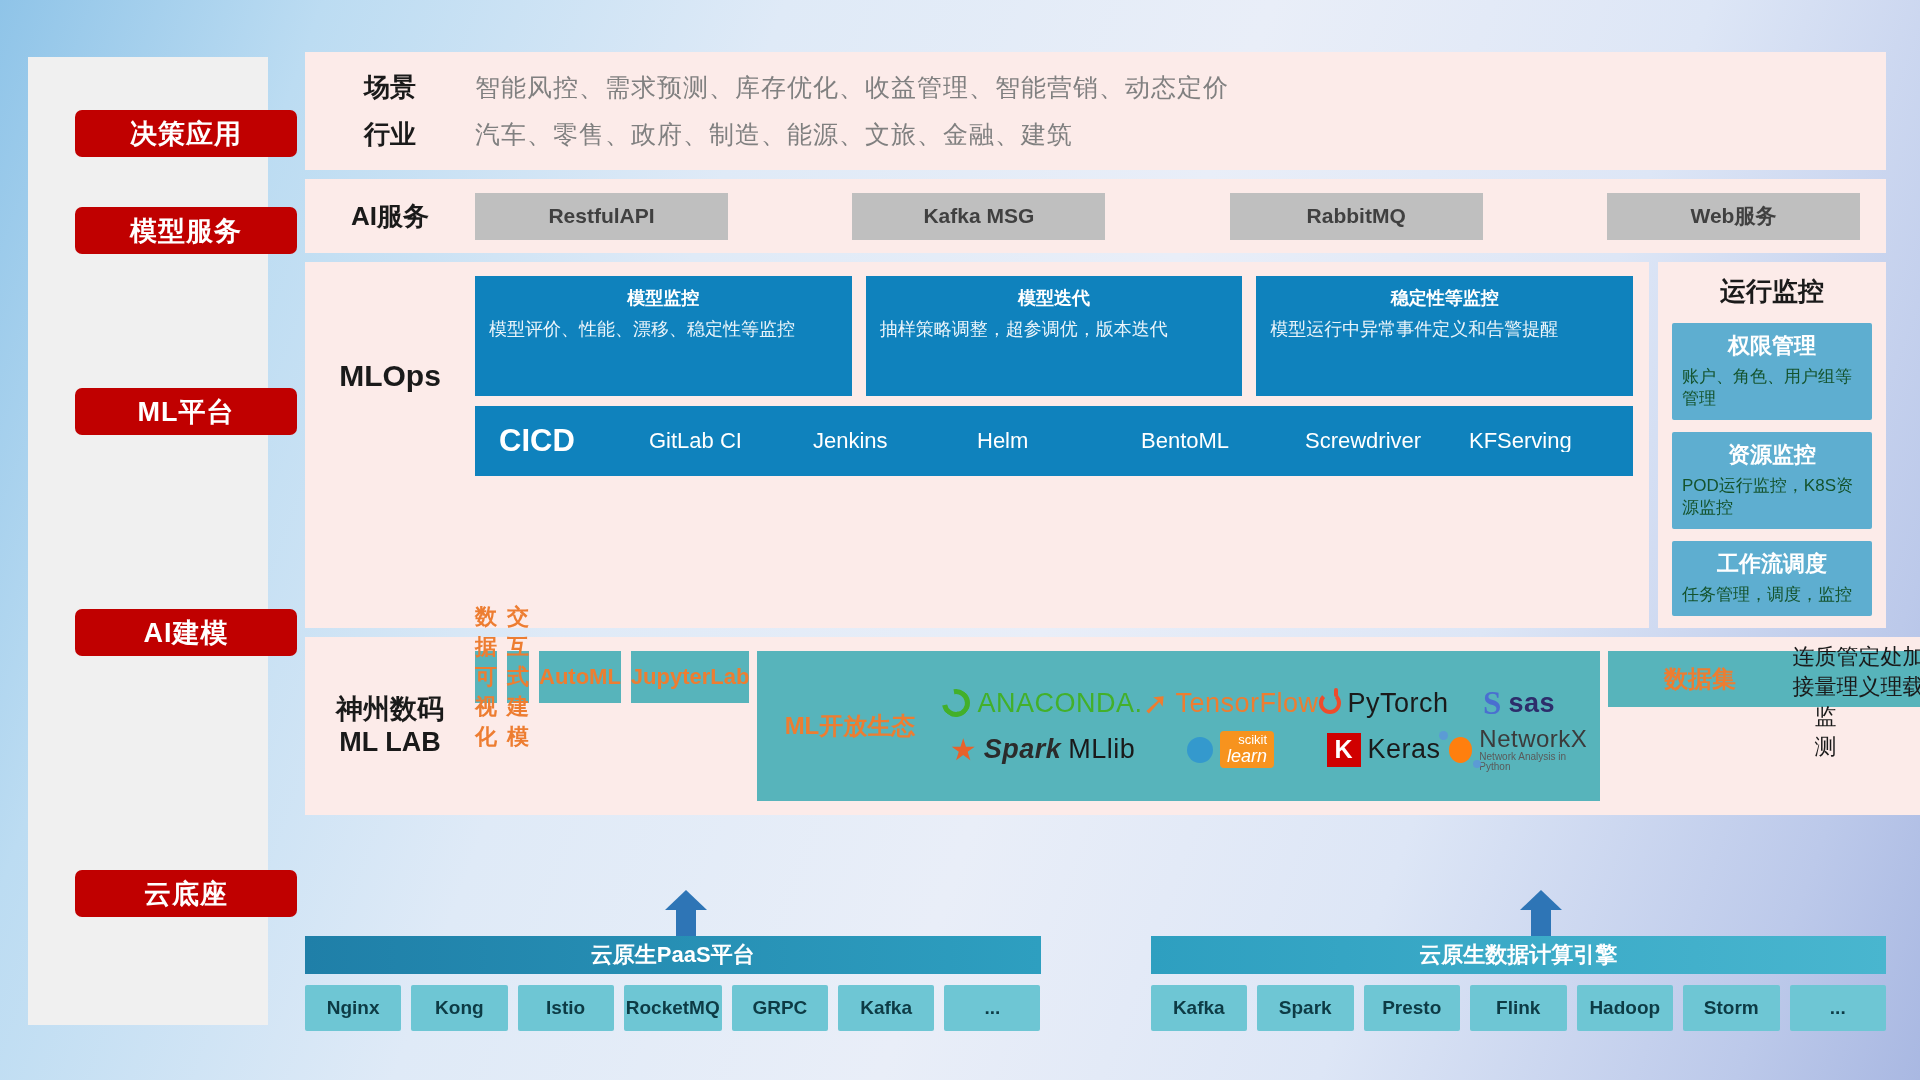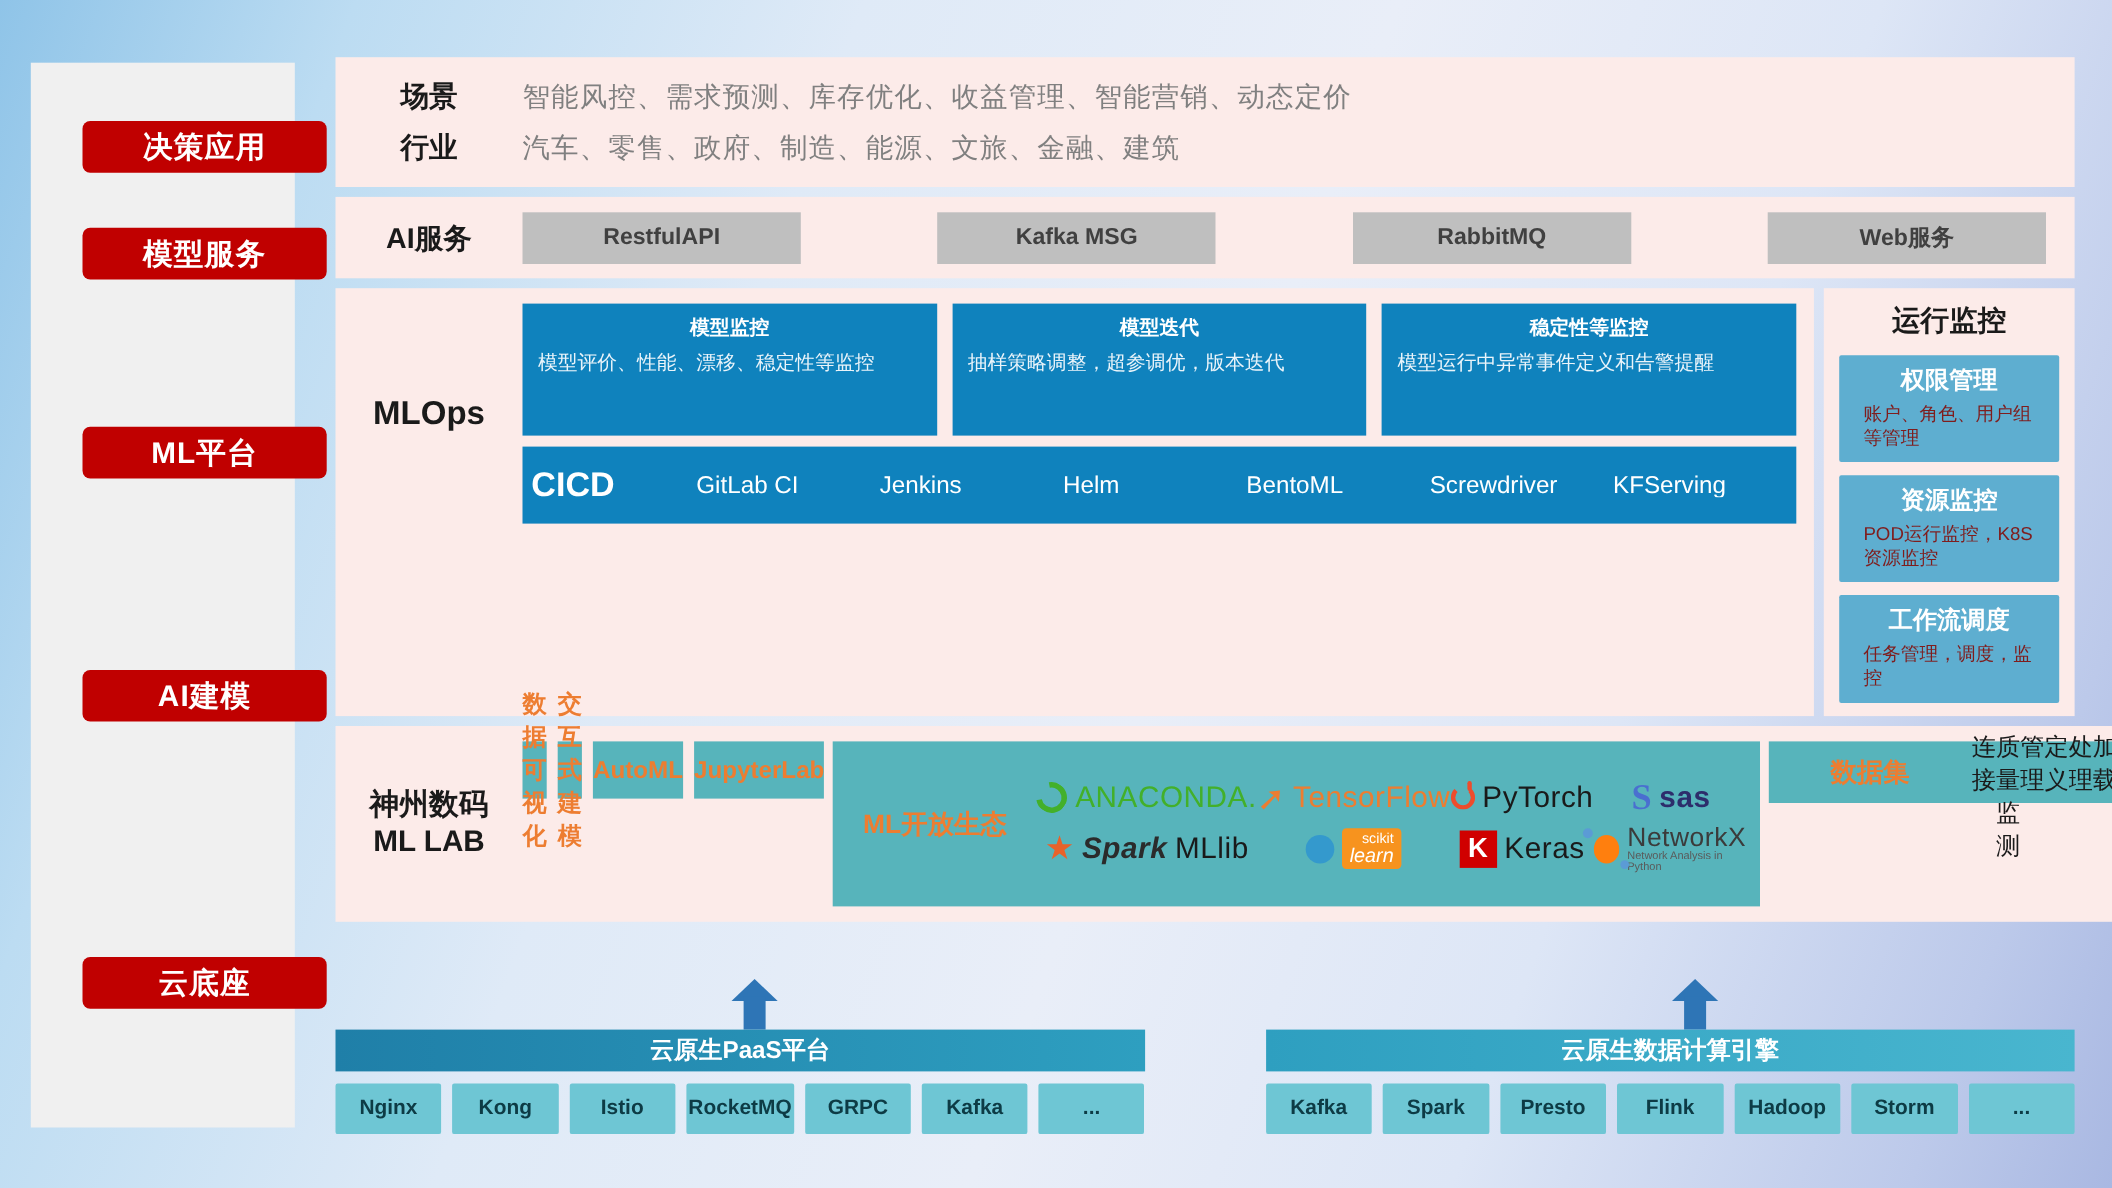--- a/index.html
+++ b/index.html
@@ -68,21 +68,21 @@
   .mlops-col { flex: 1; display: flex; flex-direction: column; gap: 10px; }
   .mlops-row { display: flex; gap: 14px; }
   .mlops-card {
     flex: 1; background: #0f82bd; color: #fff; padding: 10px 14px 12px 14px;
     min-height: 120px;
   }
   .mlops-card h4 { font-size: 18px; text-align: center; margin-bottom: 7px; font-weight: bold; }
   .mlops-card p { font-size: 18px; line-height: 1.35; color: #eaf4fa; }
   .cicd-bar {
     background: #0f82bd; height: 70px; display: flex; align-items: center;
-    overflow: hidden; padding-left: 8px;
+    overflow: hidden; padding-left: 24px;
   }
   .cicd-title { font-size: 31px; font-weight: bold; color: #fff; width: 150px; flex: none; }
   .cicd-items { flex: 1; display: flex; }
   .cicd-item {
     flex: 1; color: #fff; font-size: 22px; text-align: left;
     line-height: 1.0; max-height: 26px; overflow: hidden; padding-right: 6px;
   }
 
   
   .band-lab { background: #fcebe9; padding: 14px 16px 14px 0; }
@@ -118,21 +118,21 @@
   .ds-item { flex: 1; text-align: center; font-size: 22px; color: #1a1a1a; }
 
   
   .mon-panel {
     width: 228px; flex: none; background: #fcebe9; padding: 12px 14px;
     display: flex; flex-direction: column; gap: 12px;
   }
   .mon-title { text-align: center; font-size: 26px; font-weight: bold; color: #1a1a1a; margin-bottom: 2px; }
   .mon-card { background: #5eaed0; color: #fff; padding: 8px 10px 10px 10px; flex: 1; border-radius: 2px; }
   .mon-card h5 { font-size: 22px; font-weight: bold; text-align: center; margin-bottom: 5px; }
-  .mon-card p { font-size: 17px; line-height: 1.3; color: #7f1d1d; margin-left: 12px; }
+  .mon-card p { font-size: 17px; line-height: 1.3; color: #14532d; }
 
   
   .bottom { position: absolute; left: 305px; top: 890px; width: 1581px; height: 150px; }
   .arrow-up {
     position: absolute; width: 42px; height: 46px;
   }
   .arrow-up .shaft { position: absolute; left: 11px; top: 16px; width: 20px; height: 30px; background: #2e75b6; }
   .arrow-up .head {
     position: absolute; left: 0; top: 0; width: 0; height: 0;
     border-left: 21px solid transparent; border-right: 21px solid transparent;

